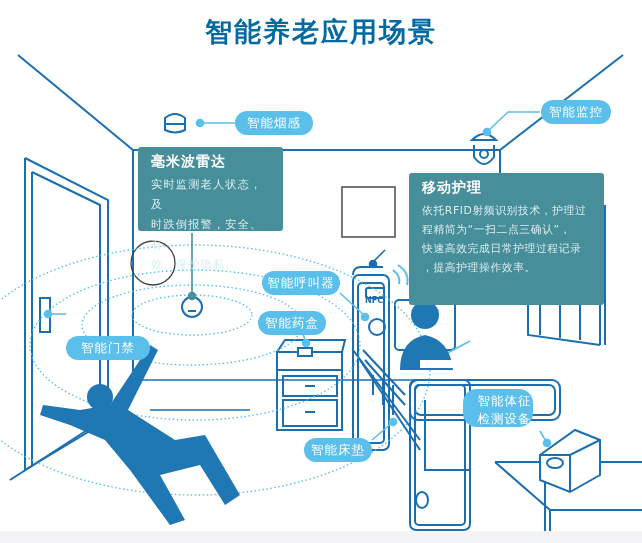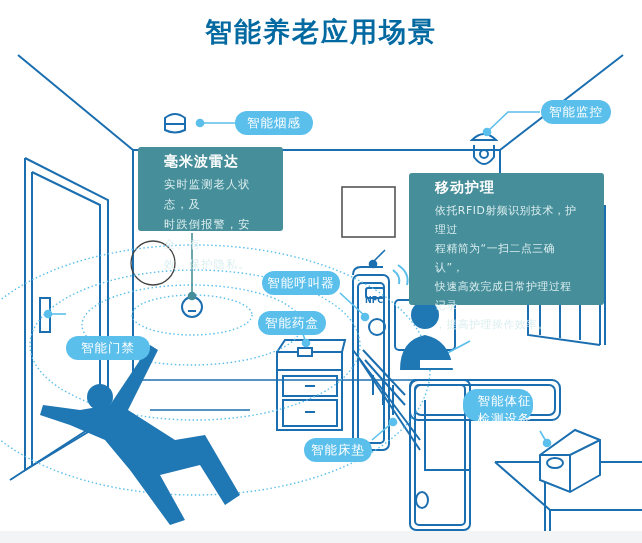--- a/index.html
+++ b/index.html
@@ -1,21 +1,21 @@
 <!DOCTYPE html>
 <html><head>
 <meta charset="utf-8">
 <style>
   html,body{margin:0;padding:0;background:#fff;}
   body{width:642px;height:543px;position:relative;overflow:hidden;font-family:"DejaVu Sans","Liberation Sans",sans-serif;}
   #scene{position:absolute;left:0;top:0;width:642px;height:543px;}
   .title{position:absolute;left:0;top:14px;width:642px;text-align:center;font-size:27px;font-weight:bold;color:#0369a1;letter-spacing:2px;}
   .pill{position:absolute;background:#5bbfec;color:#fff;font-size:12.5px;border-radius:13px;height:24px;line-height:24px;text-align:center;letter-spacing:1px;}
-  .pill2{height:32px;line-height:18px;padding-top:3px;box-sizing:border-box;border-radius:14px;padding-left:13px;}
-  .card{position:absolute;background:#468e99;color:#e9f3f4;border-radius:3px;padding:6px 26px;box-sizing:border-box;}
+  .pill2{height:38px;line-height:18px;padding-top:3px;box-sizing:border-box;border-radius:14px;padding-left:13px;}
+  .card{position:absolute;background:#468e99;color:#e9f3f4;border-radius:3px;padding:6px 13px;box-sizing:border-box;}
   .card .h{font-weight:bold;font-size:14px;color:#fff;margin-bottom:4px;letter-spacing:1px;}
   .card .b{font-size:11.5px;line-height:21px;letter-spacing:1.2px;color:#dbeef0;}
   .footer{position:absolute;left:0;top:531px;width:642px;height:12px;background:#f3f4f5;}
 </style>
 </head>
 <body>
 
 <div id="scene">
   <svg width="642" height="543" viewBox="0 0 642 543" style="position:absolute;left:0;top:0;">
     <g fill="none" stroke="#1b6fb0" stroke-width="2">

